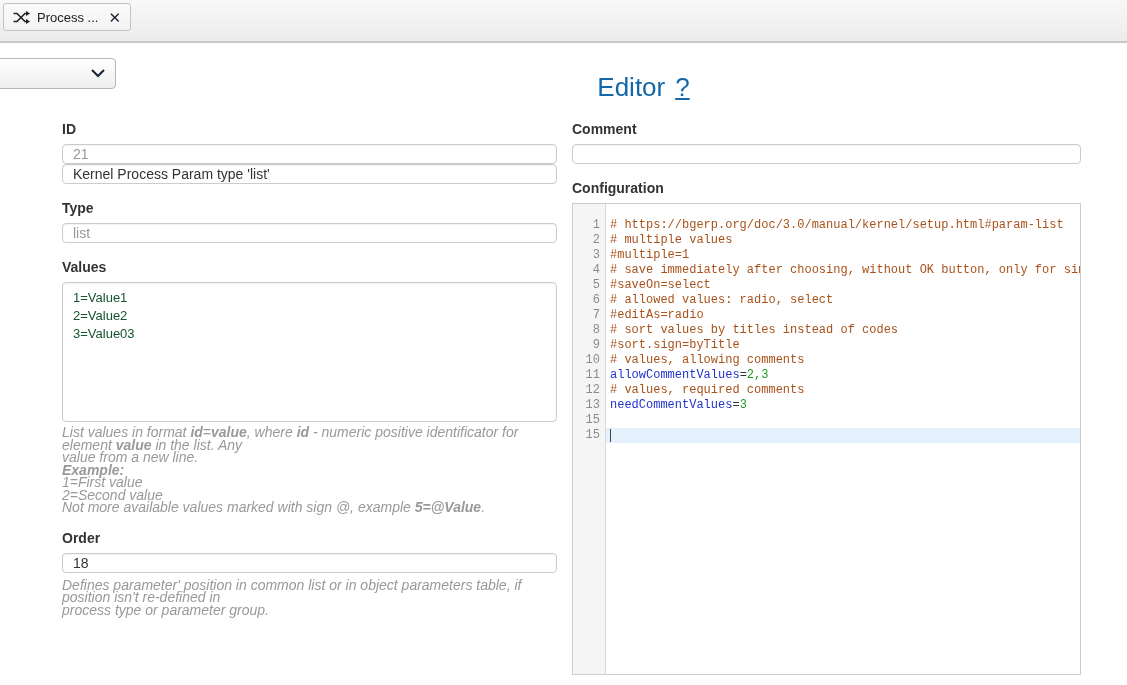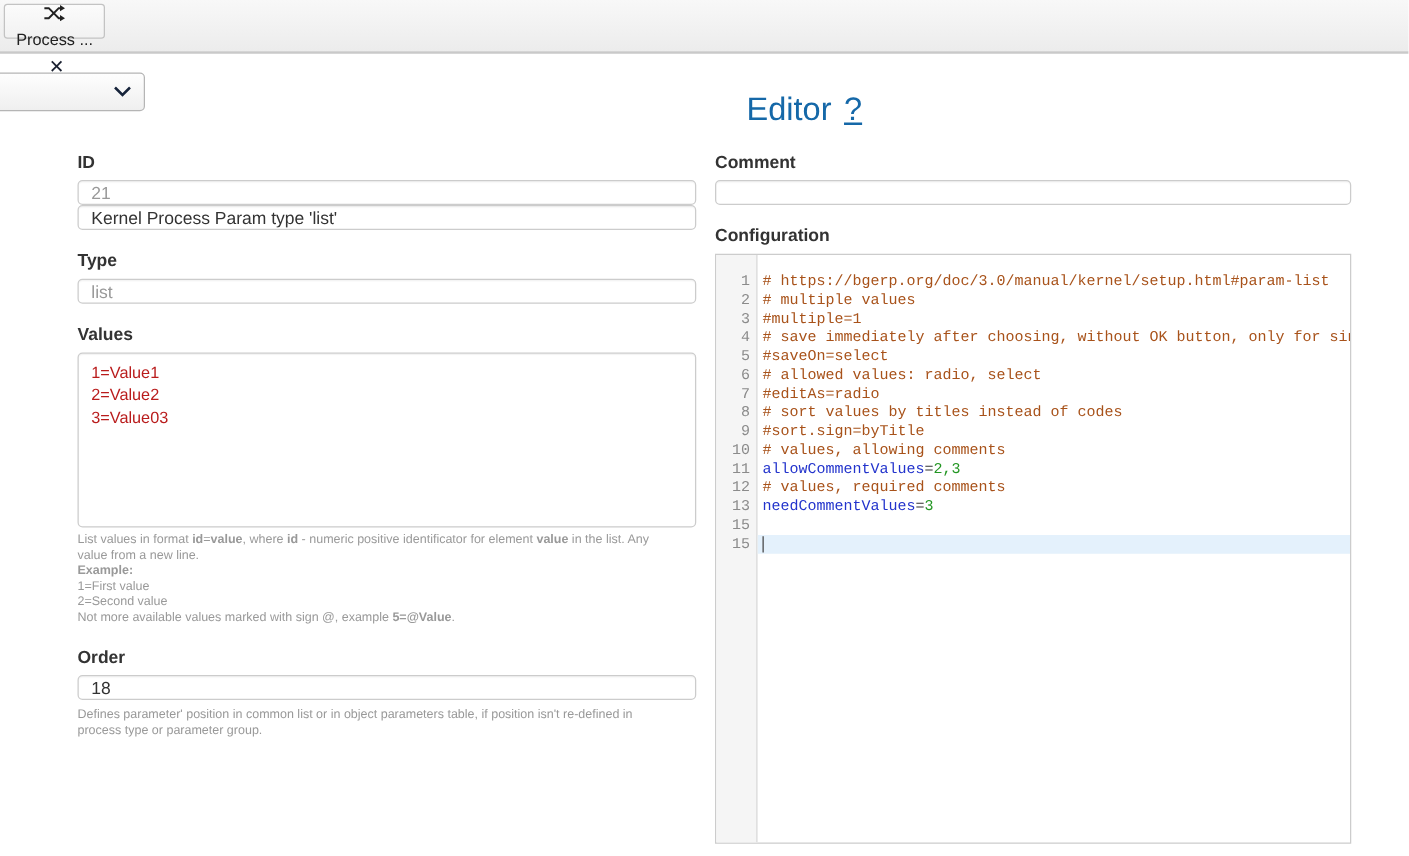--- a/index.html
+++ b/index.html
@@ -5,21 +5,21 @@
   html,body{margin:0;padding:0;}
   .screen{position:relative;width:1127px;height:685px;overflow:hidden;background:#ffffff;
           font-family:"Liberation Sans",sans-serif;color:#333;}
 
   
   .tabbar{position:absolute;left:0;top:0;width:100%;height:41px;
           background:linear-gradient(#f8f8f8,#ececec);border-bottom:2px solid #c9c9c9;}
   .tab{position:absolute;left:3px;top:3px;height:28px;box-sizing:border-box;
        display:flex;align-items:center;gap:7px;padding:0 9px;
        background:linear-gradient(#fbfbfb,#f2f2f2);border:1px solid #c3c3c3;border-radius:3px;
-       font-size:13px;color:#222;cursor:pointer;flex-direction:column;}
+       font-size:13px;color:#222;cursor:pointer;}
   .tab .close{font-size:15px;color:#1a2030;margin-left:3px;line-height:1;}
 
   
   .type-select{position:absolute;left:-12px;top:58px;width:128px;height:31px;box-sizing:border-box;
        border:1px solid #b5b5b5;border-radius:4px;background:linear-gradient(#fefefe,#efefef);
        display:flex;align-items:center;justify-content:flex-end;padding-right:10px;cursor:pointer;}
 
   
   .title-wrap{position:absolute;left:160px;right:0;top:72px;text-align:center;
        font-size:26px;color:#1568a8;}
@@ -29,23 +29,23 @@
   .col{position:absolute;top:113px;}
   .col-left{left:62px;width:495px;}
   .col-right{left:572px;width:509px;}
   .f-label{font-size:14px;font-weight:bold;color:#333;margin:16px 0 7px;}
   .col .f-label:first-child{margin-top:8px;}
   .f-input{display:block;width:100%;height:20px;box-sizing:border-box;border:1px solid #ccc;
        border-radius:4px;padding:0 10px;font-size:14px;color:#333;background:#fff;
        box-shadow:inset 0 1px 1px rgba(0,0,0,.05);font-family:"Liberation Sans",sans-serif;outline:none;}
   .f-input.muted{color:#999;}
   textarea.f-area{display:block;width:100%;height:140px;box-sizing:border-box;border:1px solid #ccc;
-       border-radius:4px;padding:6px 10px;font-size:13px;line-height:18px;color:#b91c1c;resize:none;
+       border-radius:4px;padding:6px 10px;font-size:13px;line-height:18px;color:#14532d;resize:none;
        box-shadow:inset 0 1px 1px rgba(0,0,0,.05);font-family:"Liberation Sans",sans-serif;outline:none;}
-  .help{font-size:10px;line-height:12.5px;color:#999;margin-top:4px;white-space:pre-line;}
+  .help{font-style:italic;font-size:14px;line-height:12.5px;color:#999;margin-top:4px;white-space:pre-line;}
   .help b{font-weight:bold;}
 
   
   .cm-editor{margin-top:7px;border:1px solid #ccc;height:470px;display:flex;background:#fff;
        font-family:"Liberation Mono","DejaVu Sans Mono",monospace;font-size:12px;line-height:15px;overflow:hidden;}
   .cm-gutter{width:33px;flex:0 0 33px;background:#f5f5f5;border-right:1px solid #d9d9d9;
        padding-top:14px;box-sizing:border-box;}
   .cm-gn{height:15px;text-align:right;padding-right:5px;color:#8b8b8b;}
   .cm-scroll{flex:1;padding-top:14px;overflow:hidden;}
   .cm-line{height:15px;padding-left:4px;white-space:pre;position:relative;}

